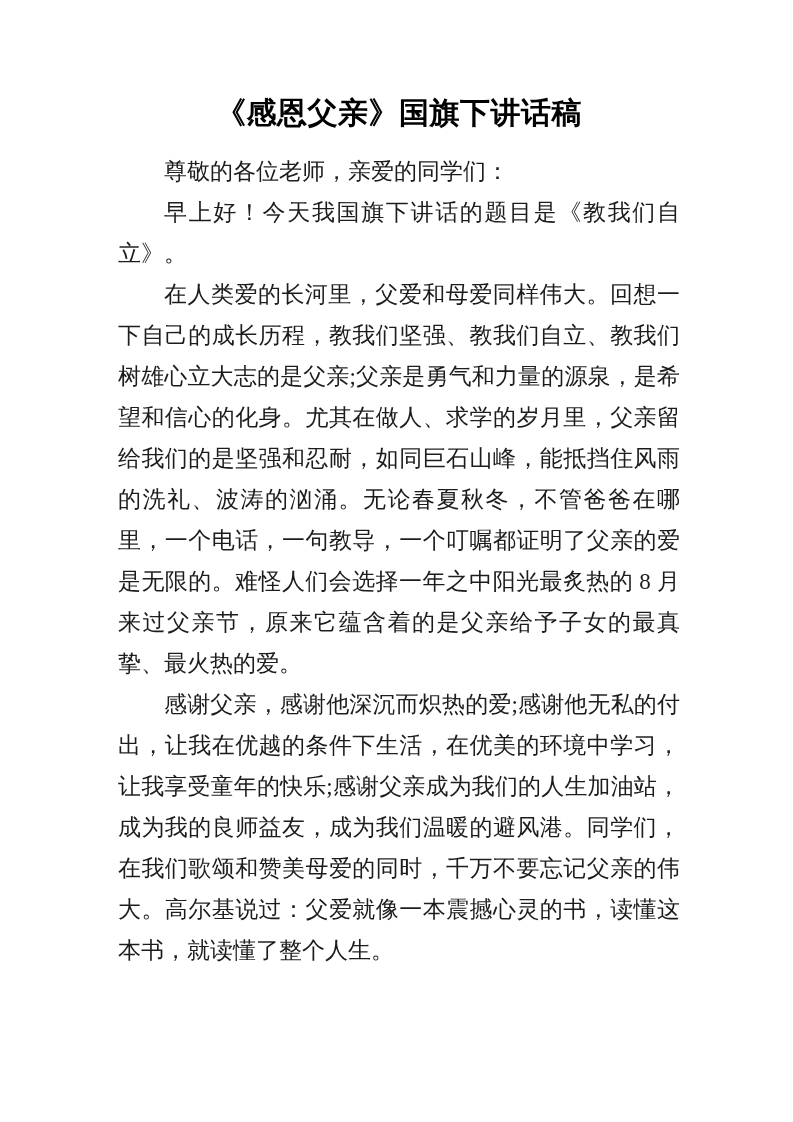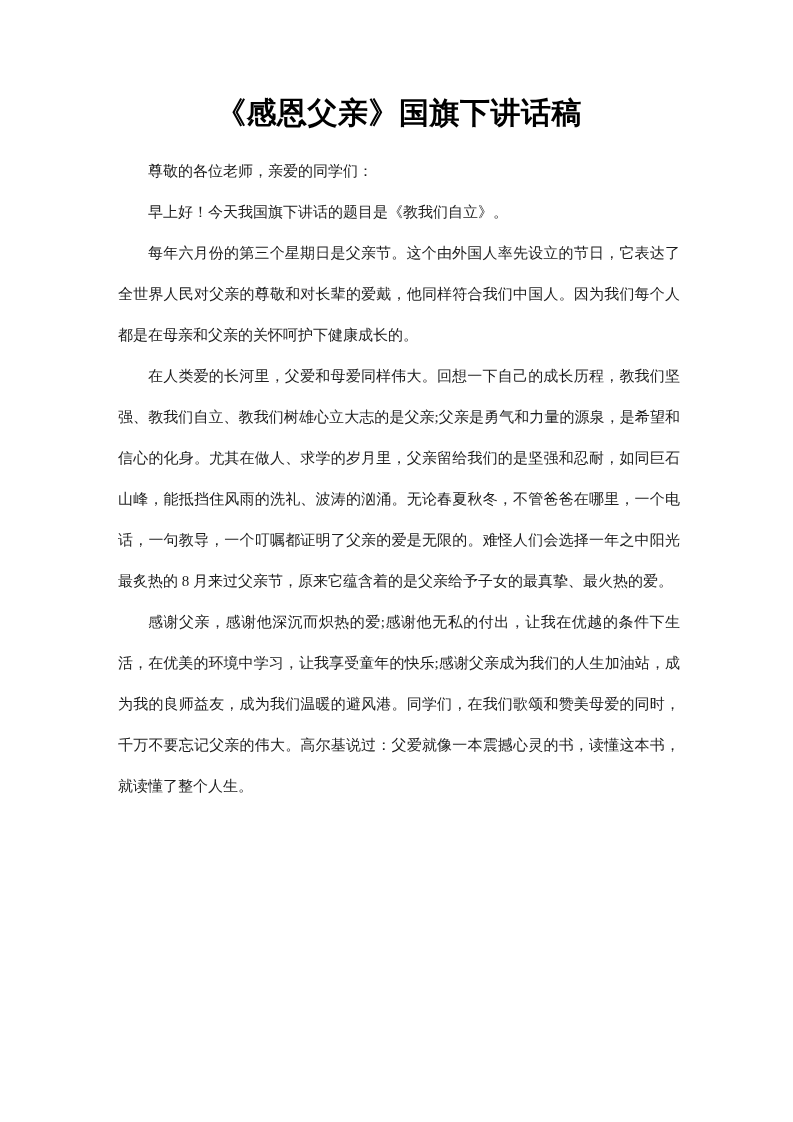--- a/index.html
+++ b/index.html
@@ -26,34 +26,33 @@
     font-size: 30px;
     line-height: 46px;
     font-weight: bold;
     text-align: center;
     color: #000000;
     letter-spacing: 0.5px;
     white-space: nowrap;
   }
   .para {
     margin: 0;
-    font-size: 15px;
+    font-size: 23px;
     line-height: 41px;
     color: #1c1c1c;
     text-align: justify;
     text-justify: inter-ideograph;
     text-indent: 2em;
     word-break: break-all;
   }
 </style>
 </head>
 <body>
 
 <div class="page">
   <div class="content">
     <h1 class="doc-title">《感恩父亲》国旗下讲话稿</h1>
     <p class="para">尊敬的各位老师，亲爱的同学们：</p>
     <p class="para">早上好！今天我国旗下讲话的题目是《教我们自立》。</p>
-    <p class="para">每年六月份的第三个星期日是父亲节。这个由外国人率先设立的节日，它表达了全世界人民对父亲的尊敬和对长辈的爱戴，他同样符合我们中国人。因为我们每个人都是在母亲和父亲的关怀呵护下健康成长的。</p>
     <p class="para">在人类爱的长河里，父爱和母爱同样伟大。回想一下自己的成长历程，教我们坚强、教我们自立、教我们树雄心立大志的是父亲;父亲是勇气和力量的源泉，是希望和信心的化身。尤其在做人、求学的岁月里，父亲留给我们的是坚强和忍耐，如同巨石山峰，能抵挡住风雨的洗礼、波涛的汹涌。无论春夏秋冬，不管爸爸在哪里，一个电话，一句教导，一个叮嘱都证明了父亲的爱是无限的。难怪人们会选择一年之中阳光最炙热的 8 月来过父亲节，原来它蕴含着的是父亲给予子女的最真挚、最火热的爱。</p>
     <p class="para">感谢父亲，感谢他深沉而炽热的爱;感谢他无私的付出，让我在优越的条件下生活，在优美的环境中学习，让我享受童年的快乐;感谢父亲成为我们的人生加油站，成为我的良师益友，成为我们温暖的避风港。同学们，在我们歌颂和赞美母爱的同时，千万不要忘记父亲的伟大。高尔基说过：父爱就像一本震撼心灵的书，读懂这本书，就读懂了整个人生。</p>
   </div>
 </div>
 
 </body></html>

